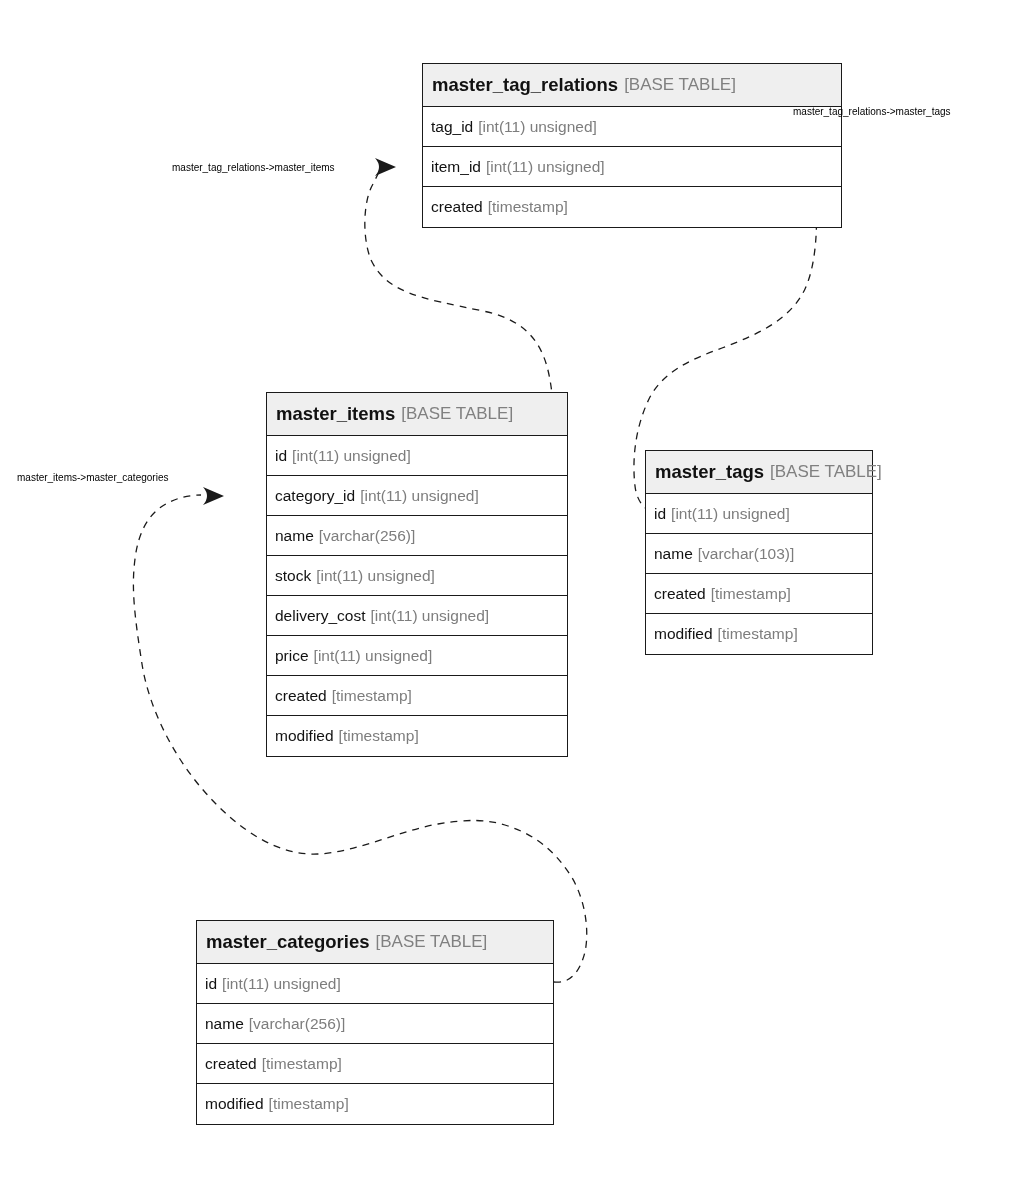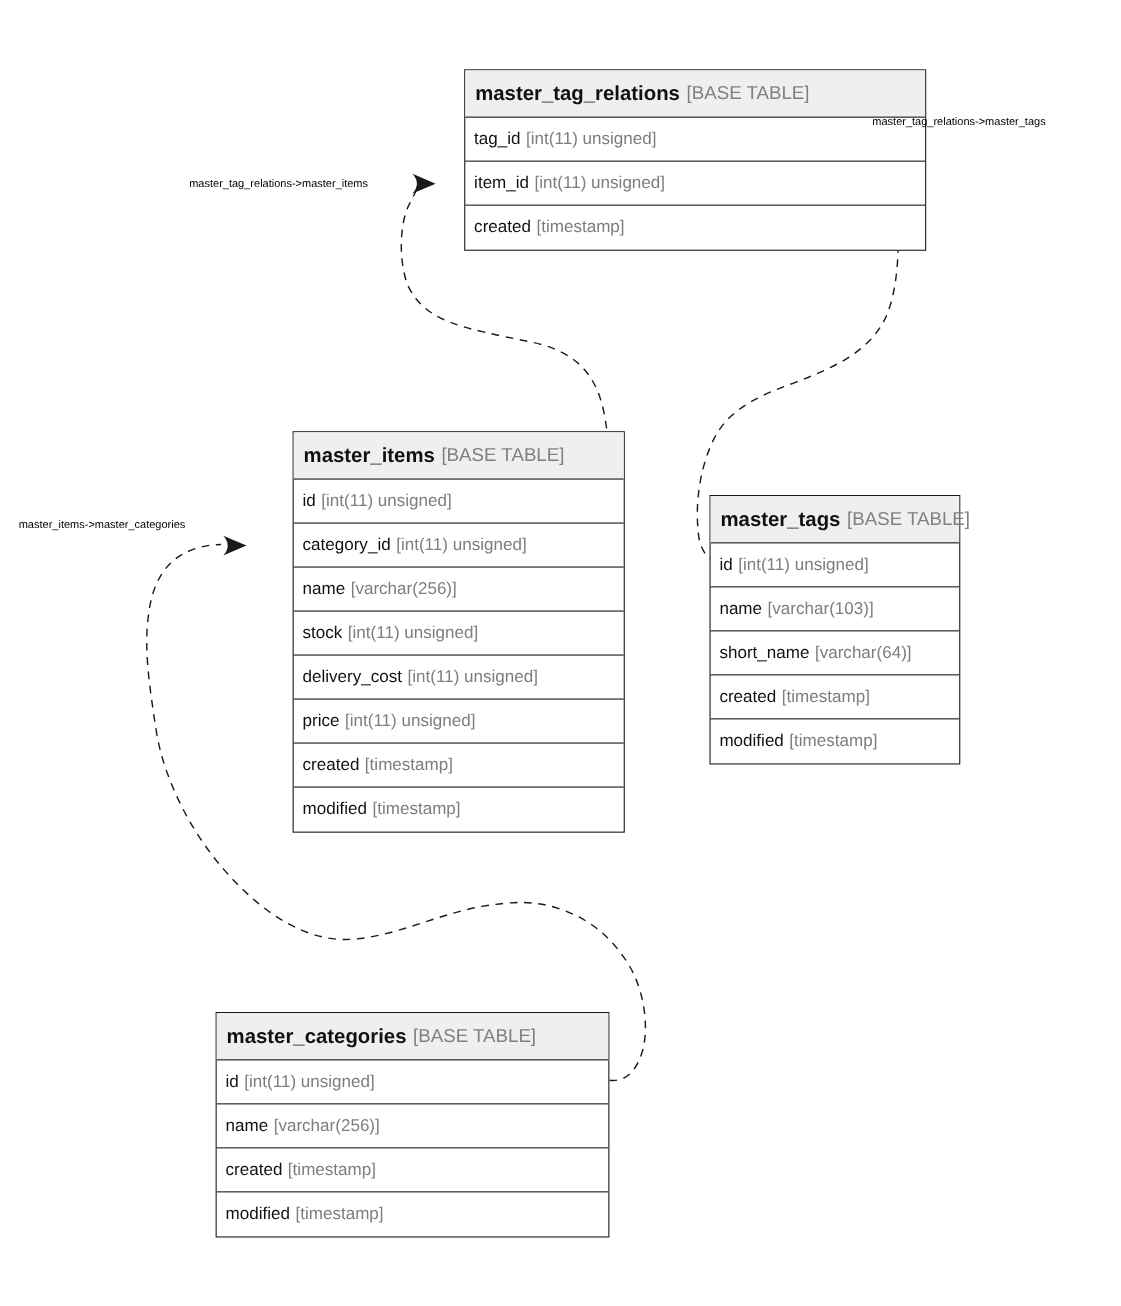--- a/index.html
+++ b/index.html
@@ -146,24 +146,20 @@
       </div>
       <div class="tbl-row">
         <span class="fld-name">id</span>
         <span class="fld-type">[int(11) unsigned]</span>
       </div>
       <div class="tbl-row">
         <span class="fld-name">name</span>
         <span class="fld-type">[varchar(103)]</span>
       </div>
       <div class="tbl-row">
-        <span class="fld-name">short_name</span>
-        <span class="fld-type">[varchar(64)]</span>
-      </div>
-      <div class="tbl-row">
         <span class="fld-name">created</span>
         <span class="fld-type">[timestamp]</span>
       </div>
       <div class="tbl-row">
         <span class="fld-name">modified</span>
         <span class="fld-type">[timestamp]</span>
       </div>
     </div>
 
   <div class="db-table" id="tbl-master_categories">

